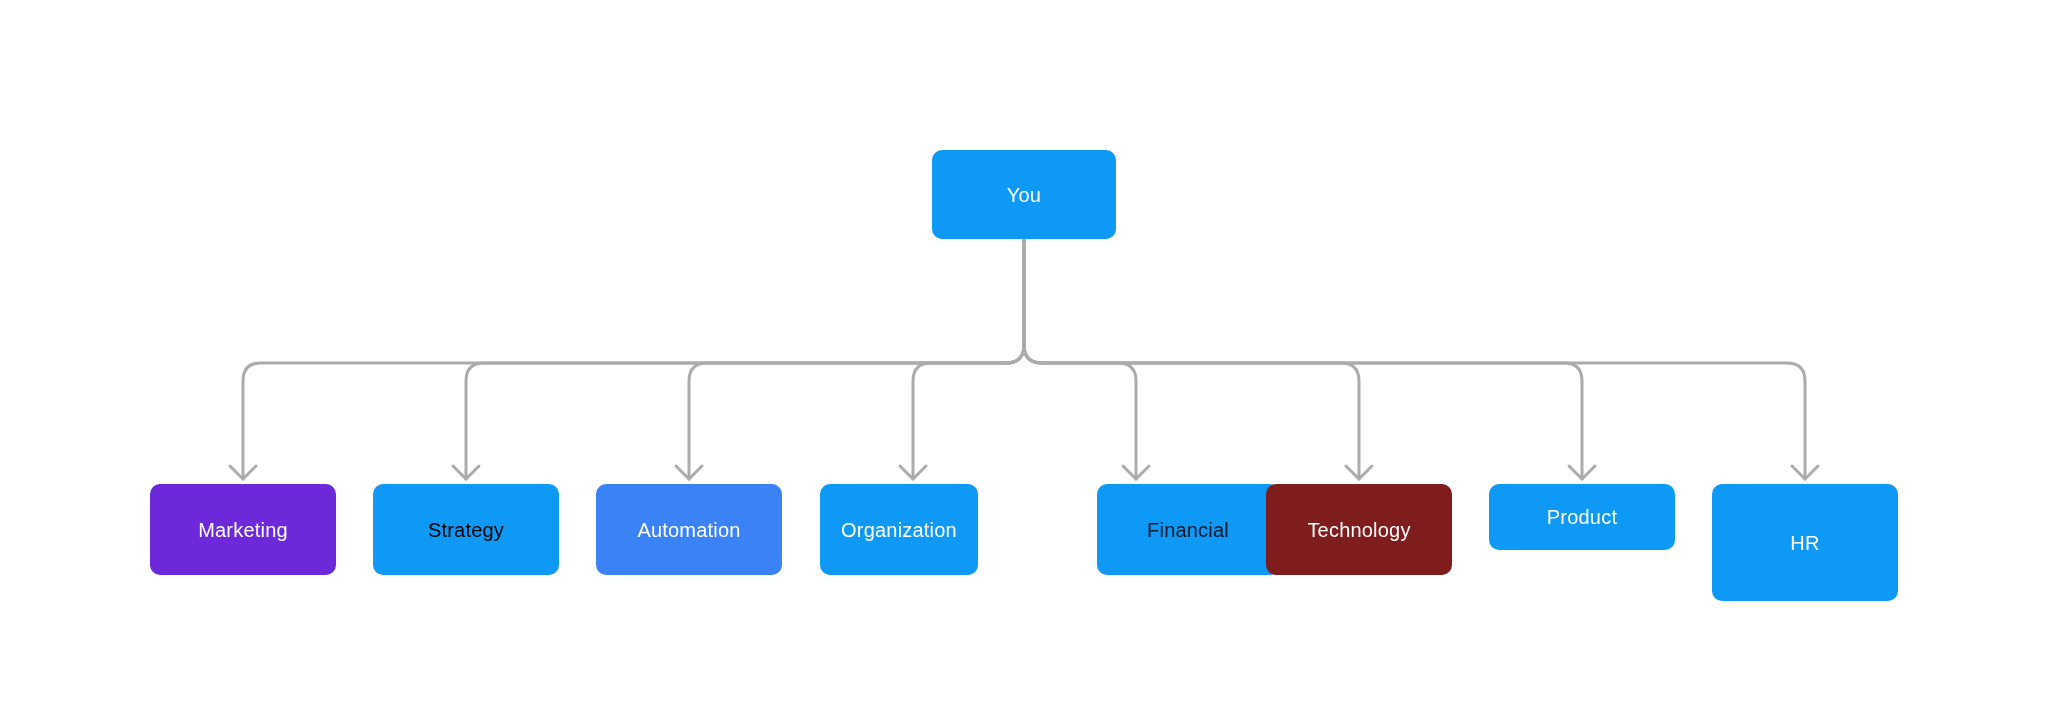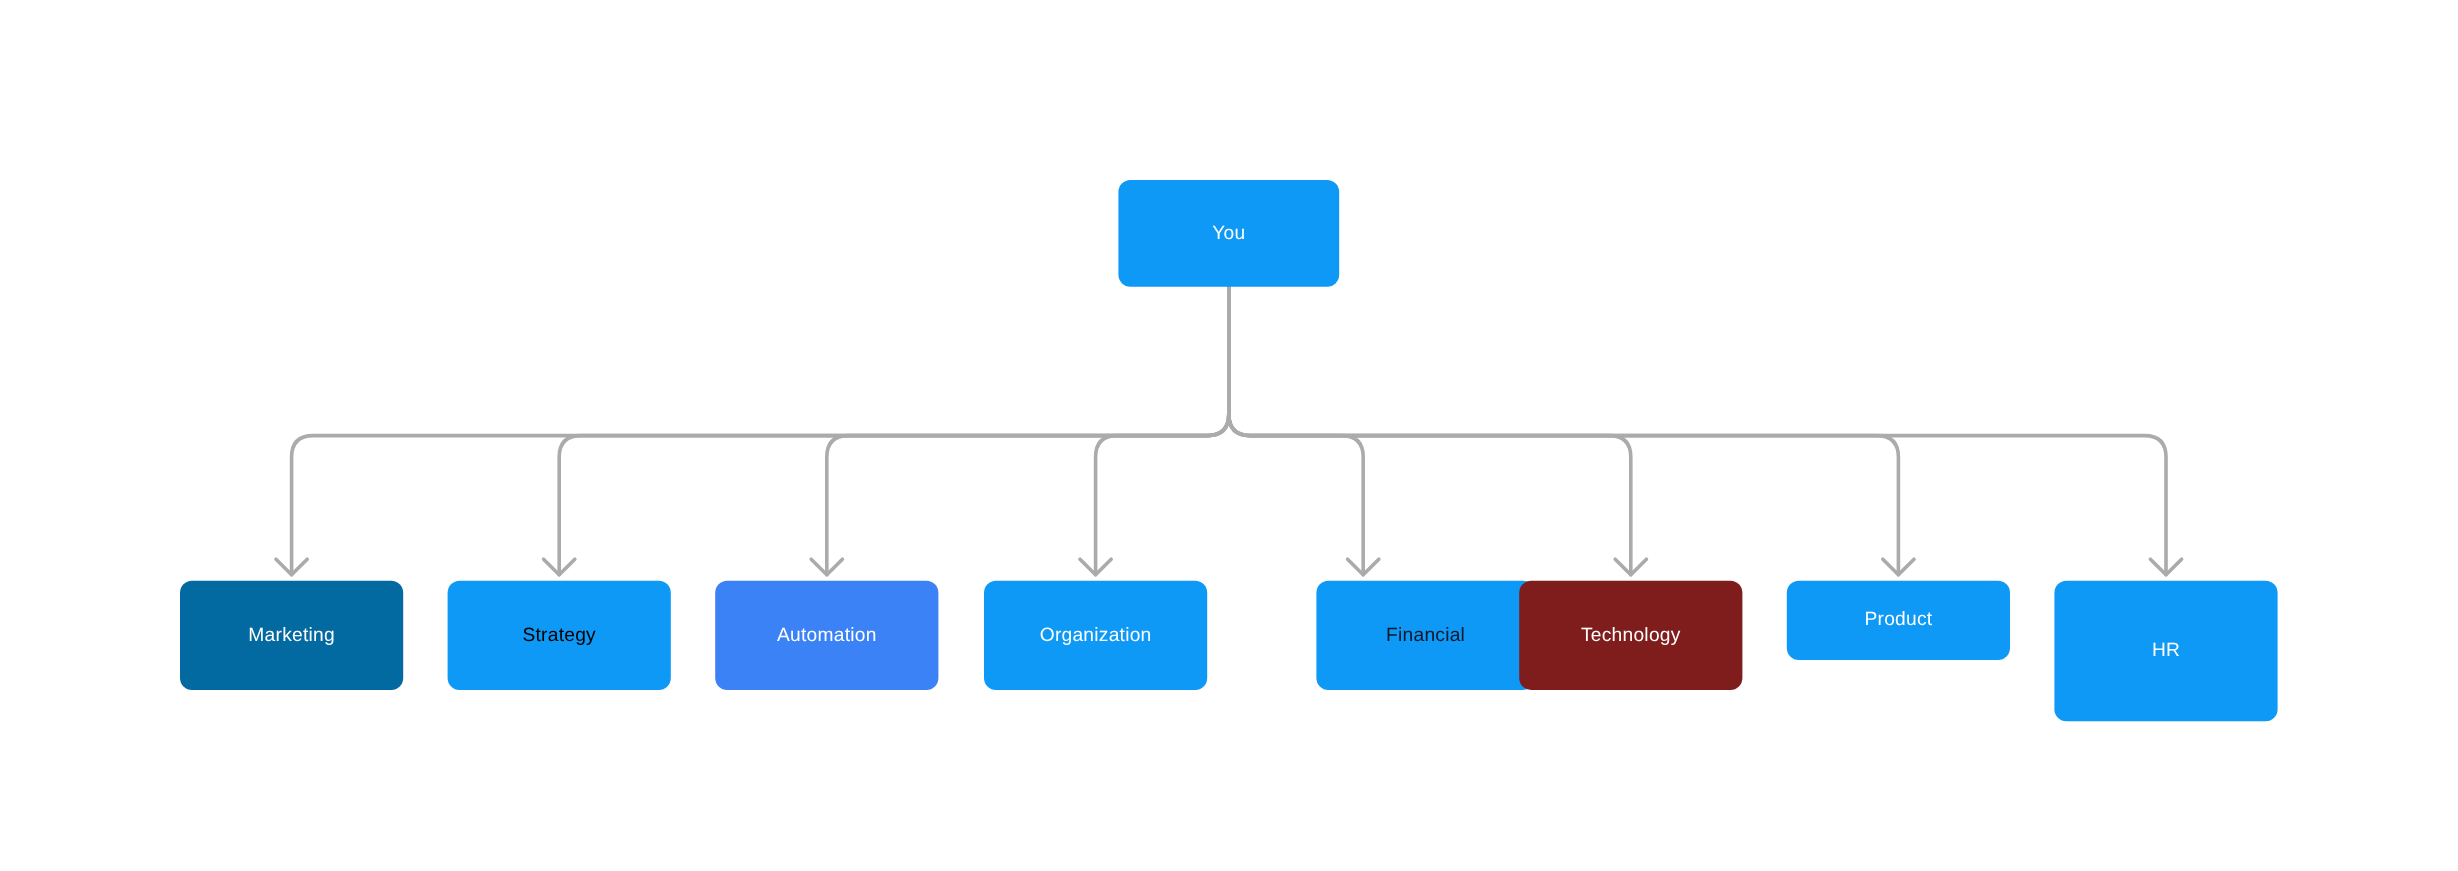--- a/index.html
+++ b/index.html
@@ -22,21 +22,21 @@
     height: 726px;
     pointer-events: none;
   }
   .node {
     position: absolute;
     display: flex;
     align-items: center;
     justify-content: center;
     border-radius: 10px;
     color: #ffffff;
-    font-size: 16px;
+    font-size: 20px;
     line-height: 1;
     letter-spacing: 0.2px;
     user-select: none;
     cursor: default;
     box-sizing: border-box;
   }
 </style>
 </head>
 <body>
 
@@ -54,22 +54,22 @@
       <path d="M 1123 466 L 1136 479 L 1149 466" fill="none" stroke="#ababab" stroke-width="3" stroke-linecap="round" stroke-linejoin="round"></path>
       <path d="M 1024 239 L 1024 345 Q 1024 363 1042 363 L 1341 363 Q 1359 363 1359 381 L 1359 479" fill="none" stroke="#ababab" stroke-width="3" stroke-linecap="round" stroke-linejoin="round"></path>
       <path d="M 1346 466 L 1359 479 L 1372 466" fill="none" stroke="#ababab" stroke-width="3" stroke-linecap="round" stroke-linejoin="round"></path>
       <path d="M 1024 239 L 1024 345 Q 1024 363 1042 363 L 1564 363 Q 1582 363 1582 381 L 1582 479" fill="none" stroke="#ababab" stroke-width="3" stroke-linecap="round" stroke-linejoin="round"></path>
       <path d="M 1569 466 L 1582 479 L 1595 466" fill="none" stroke="#ababab" stroke-width="3" stroke-linecap="round" stroke-linejoin="round"></path>
       <path d="M 1024 239 L 1024 345 Q 1024 363 1042 363 L 1787 363 Q 1805 363 1805 381 L 1805 479" fill="none" stroke="#ababab" stroke-width="3" stroke-linecap="round" stroke-linejoin="round"></path>
       <path d="M 1792 466 L 1805 479 L 1818 466" fill="none" stroke="#ababab" stroke-width="3" stroke-linecap="round" stroke-linejoin="round"></path>
     </svg>
   <div id="nodes-layer">
       <div class="node" style="left: 932px; top: 150px; width: 184px; height: 89px; background: rgb(13, 153, 245); color: rgb(255, 255, 255);">You</div>
-      <div class="node" style="left: 150px; top: 484px; width: 186px; height: 91px; background: #0369a1; color: rgb(255, 255, 255); text-align: center;">Marketing</div>
+      <div class="node" style="left: 150px; top: 484px; width: 186px; height: 91px; background: #6d28d9; color: rgb(255, 255, 255); text-align: center;">Marketing</div>
       <div class="node" style="left: 373px; top: 484px; width: 186px; height: 91px; background: rgb(13, 153, 245); color: #000000;">Strategy</div>
       <div class="node" style="left: 596px; top: 484px; width: 186px; height: 91px; background: #3b82f6; color: rgb(255, 255, 255);">Automation</div>
-      <div class="node" style="left: 820px; top: 484px; width: 186px; height: 91px; background: rgb(13, 153, 245); color: rgb(255, 255, 255);">Organization</div>
+      <div class="node" style="left: 820px; top: 484px; width: 158px; height: 91px; background: rgb(13, 153, 245); color: rgb(255, 255, 255);">Organization</div>
       <div class="node" style="left: 1097px; top: 484px; width: 182px; height: 91px; background: rgb(13, 153, 245); color: #0f172a;">Financial</div>
       <div class="node" style="left: 1266px; top: 484px; width: 186px; height: 91px; background: #7f1d1d; color: rgb(255, 255, 255);">Technology</div>
       <div class="node" style="left: 1489px; top: 484px; width: 186px; height: 66px; background: rgb(13, 153, 245); color: rgb(255, 255, 255);">Product</div>
       <div class="node" style="left: 1712px; top: 484px; width: 186px; height: 117px; background: rgb(13, 153, 245); color: rgb(255, 255, 255);">HR</div>
     </div>
 </div>
 
 </body></html>

